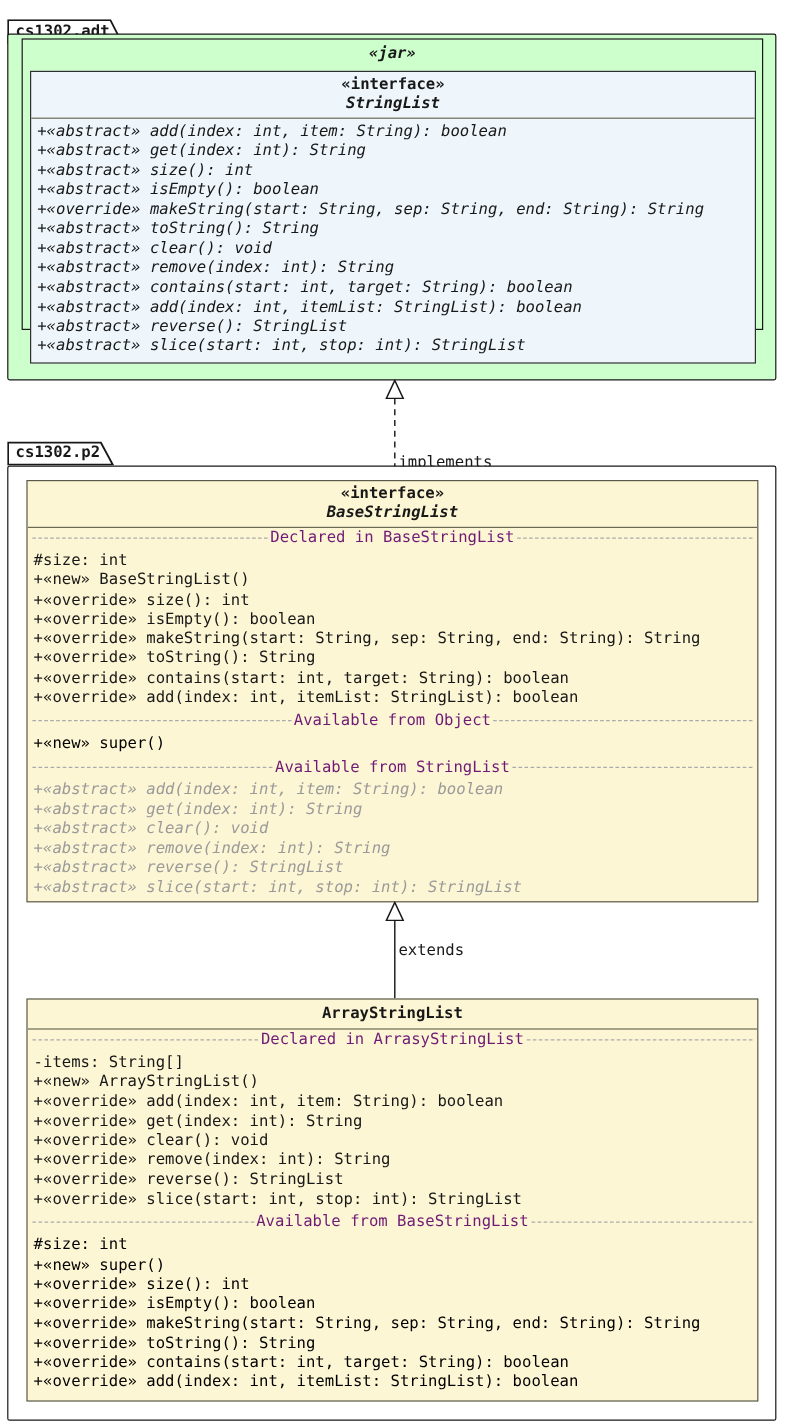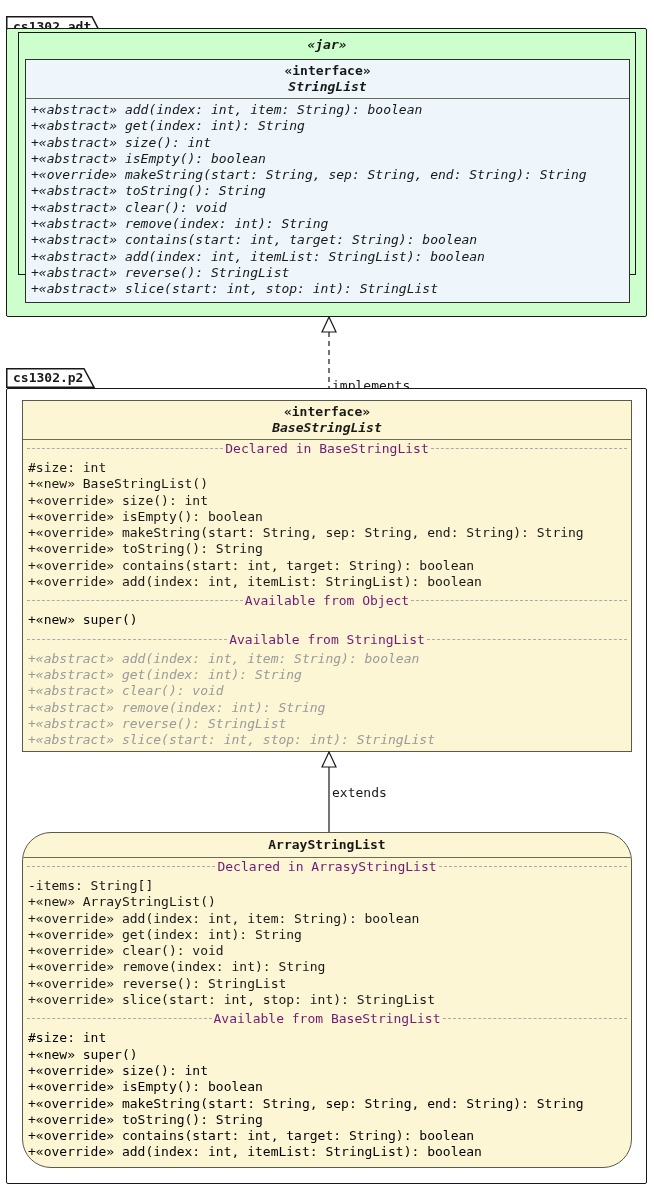--- a/index.html
+++ b/index.html
@@ -174,21 +174,21 @@
       <div class="member">+«abstract» slice(start: int, stop: int): StringList</div>
     </div>
 </div>
 
 <svg class="abs" style="left:317px; top:751px;" width="24" height="82">
   <line x1="12" y1="16" x2="12" y2="81" stroke="#181818" stroke-width="1.2"></line>
   <polygon points="12,1 5,16 19,16" fill="#ffffff" stroke="#181818" stroke-width="1.2"></polygon>
 </svg>
 <div class="rel-label" style="left:332px; top:786px;">extends</div>
 
-<div class="class-box" style="left:22px; top:832px; width:610px; height:336px;border-radius:29px;">
+<div class="class-box" style="left:22px; top:832px; width:610px; height:336px;">
   <div class="class-header" style="padding:4px 0;">
     <div class="class-name">ArrayStringList</div>
   </div>
   <div class="section-divider">Declared in ArrasyStringList</div>
   <div class="members">
       <div class="member">-items: String[]</div>
       <div class="member">+«new» ArrayStringList()</div>
       <div class="member">+«override» add(index: int, item: String): boolean</div>
       <div class="member">+«override» get(index: int): String</div>
       <div class="member">+«override» clear(): void</div>

